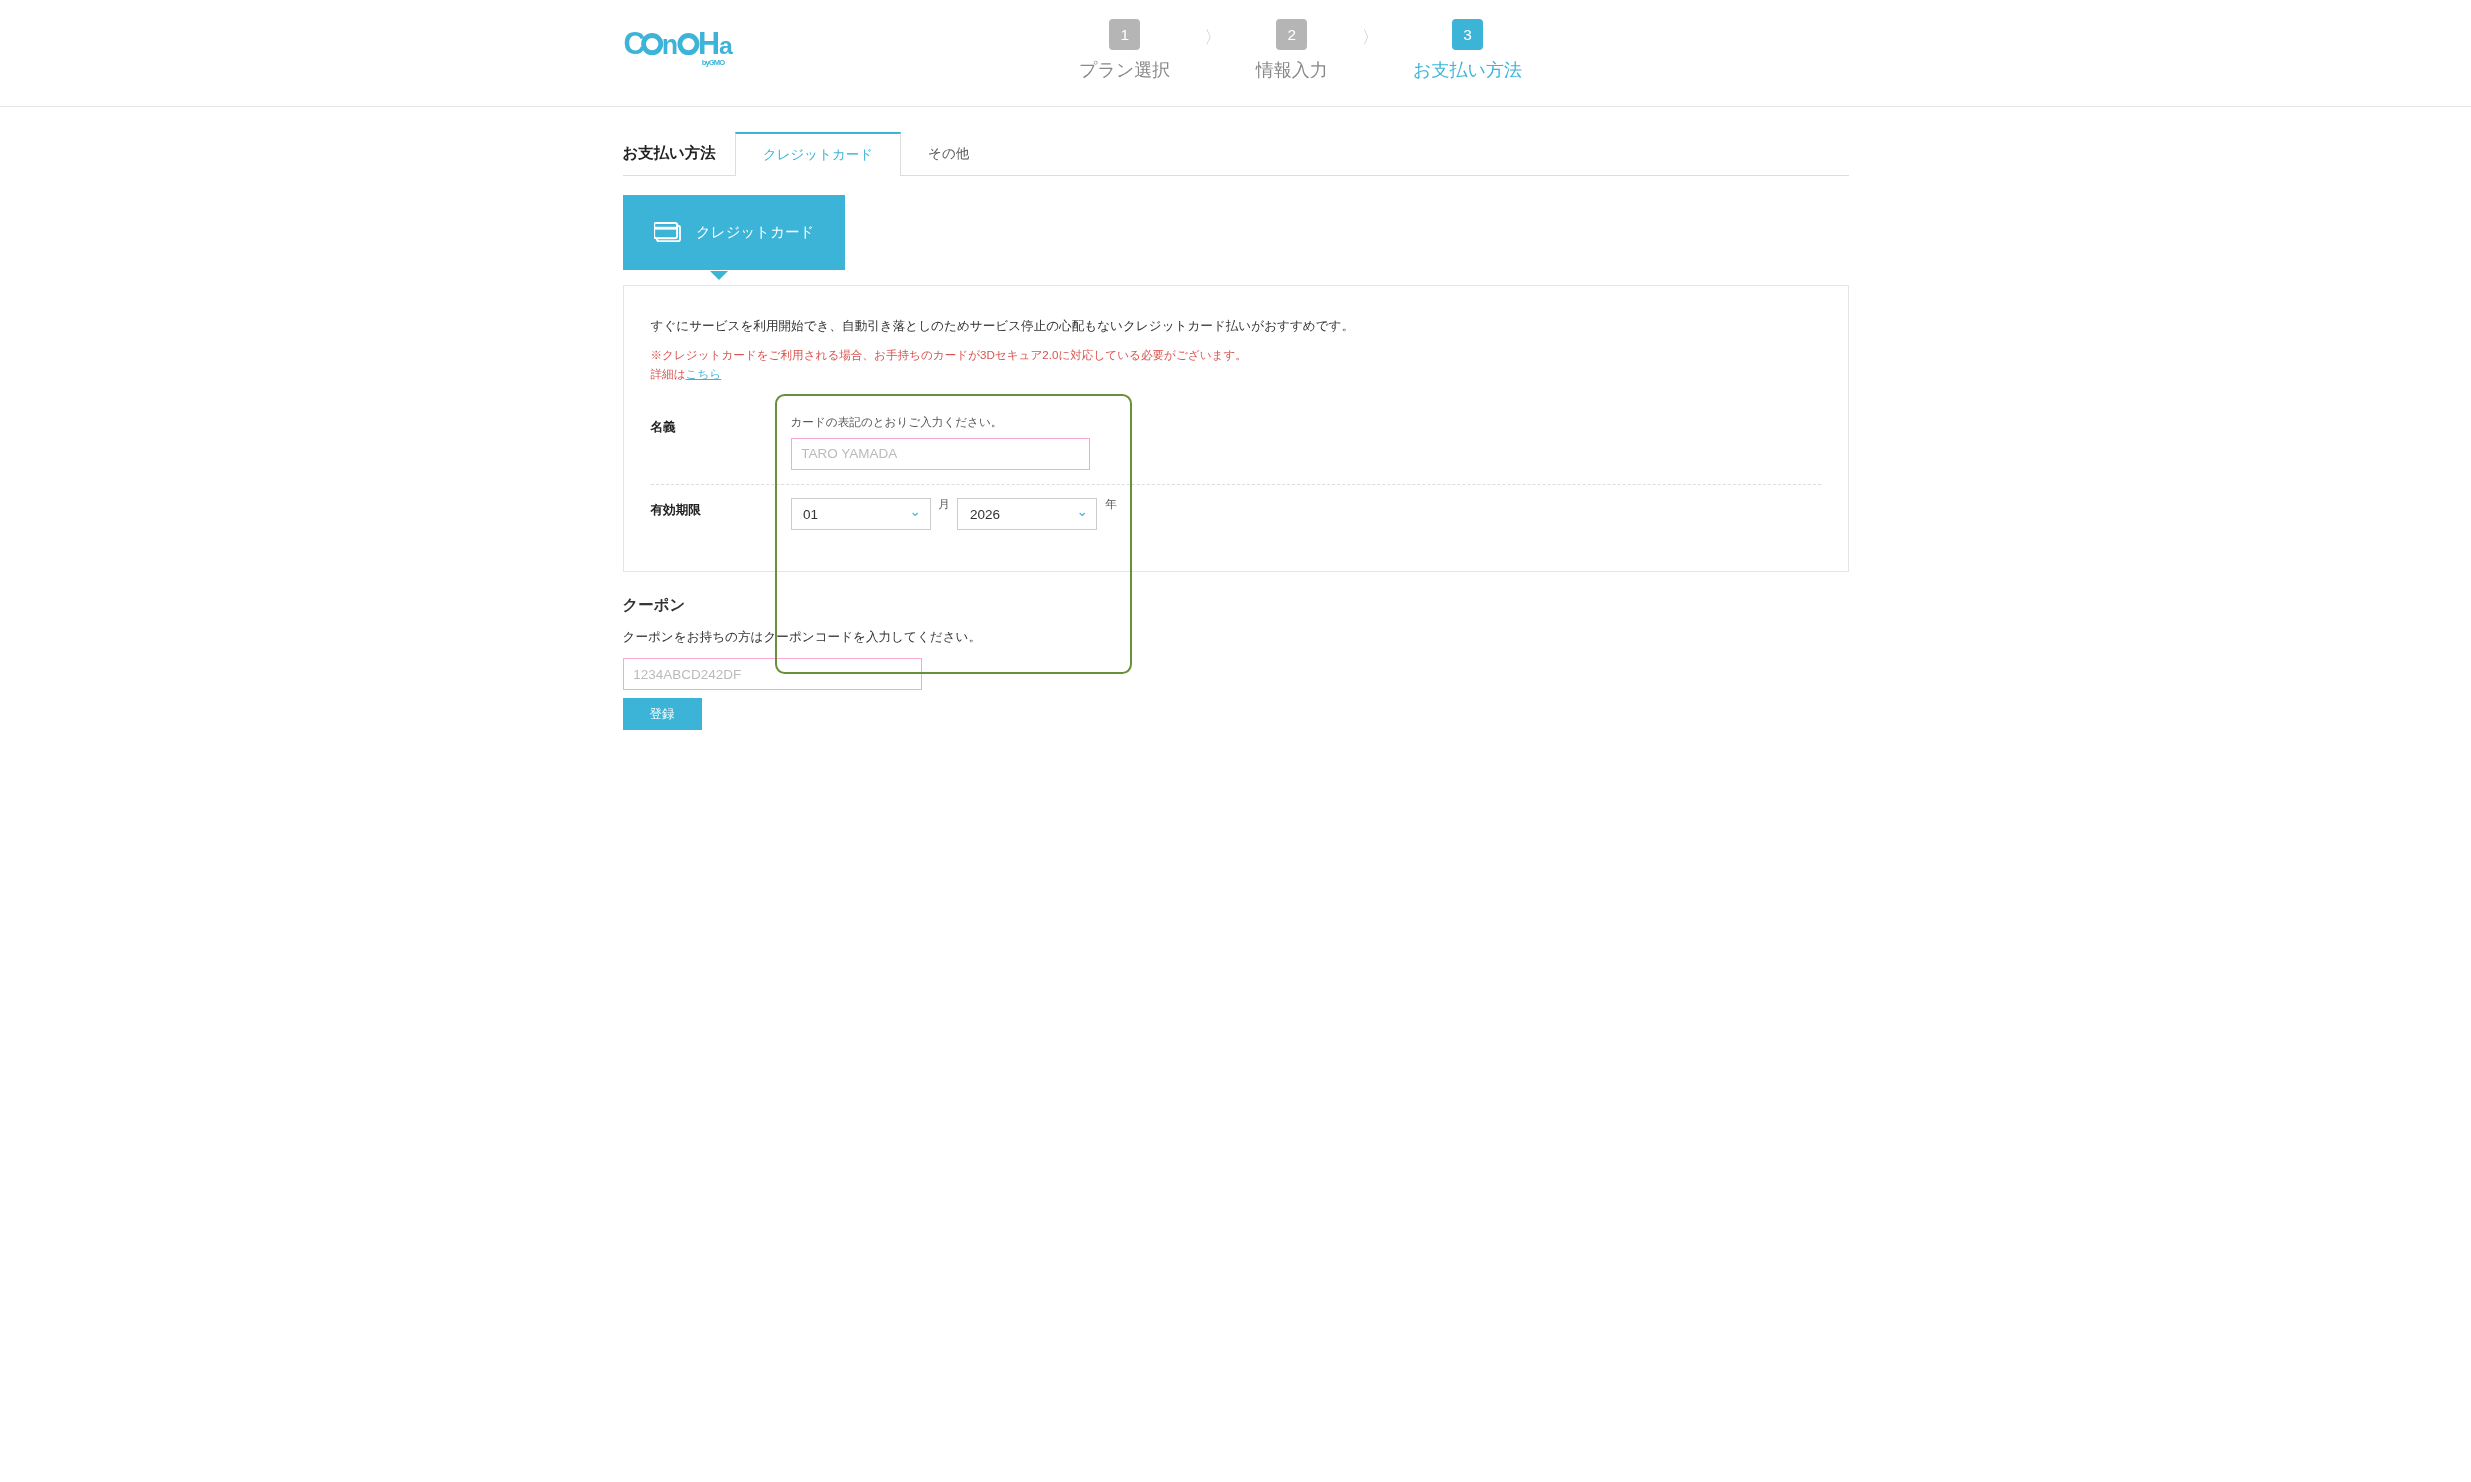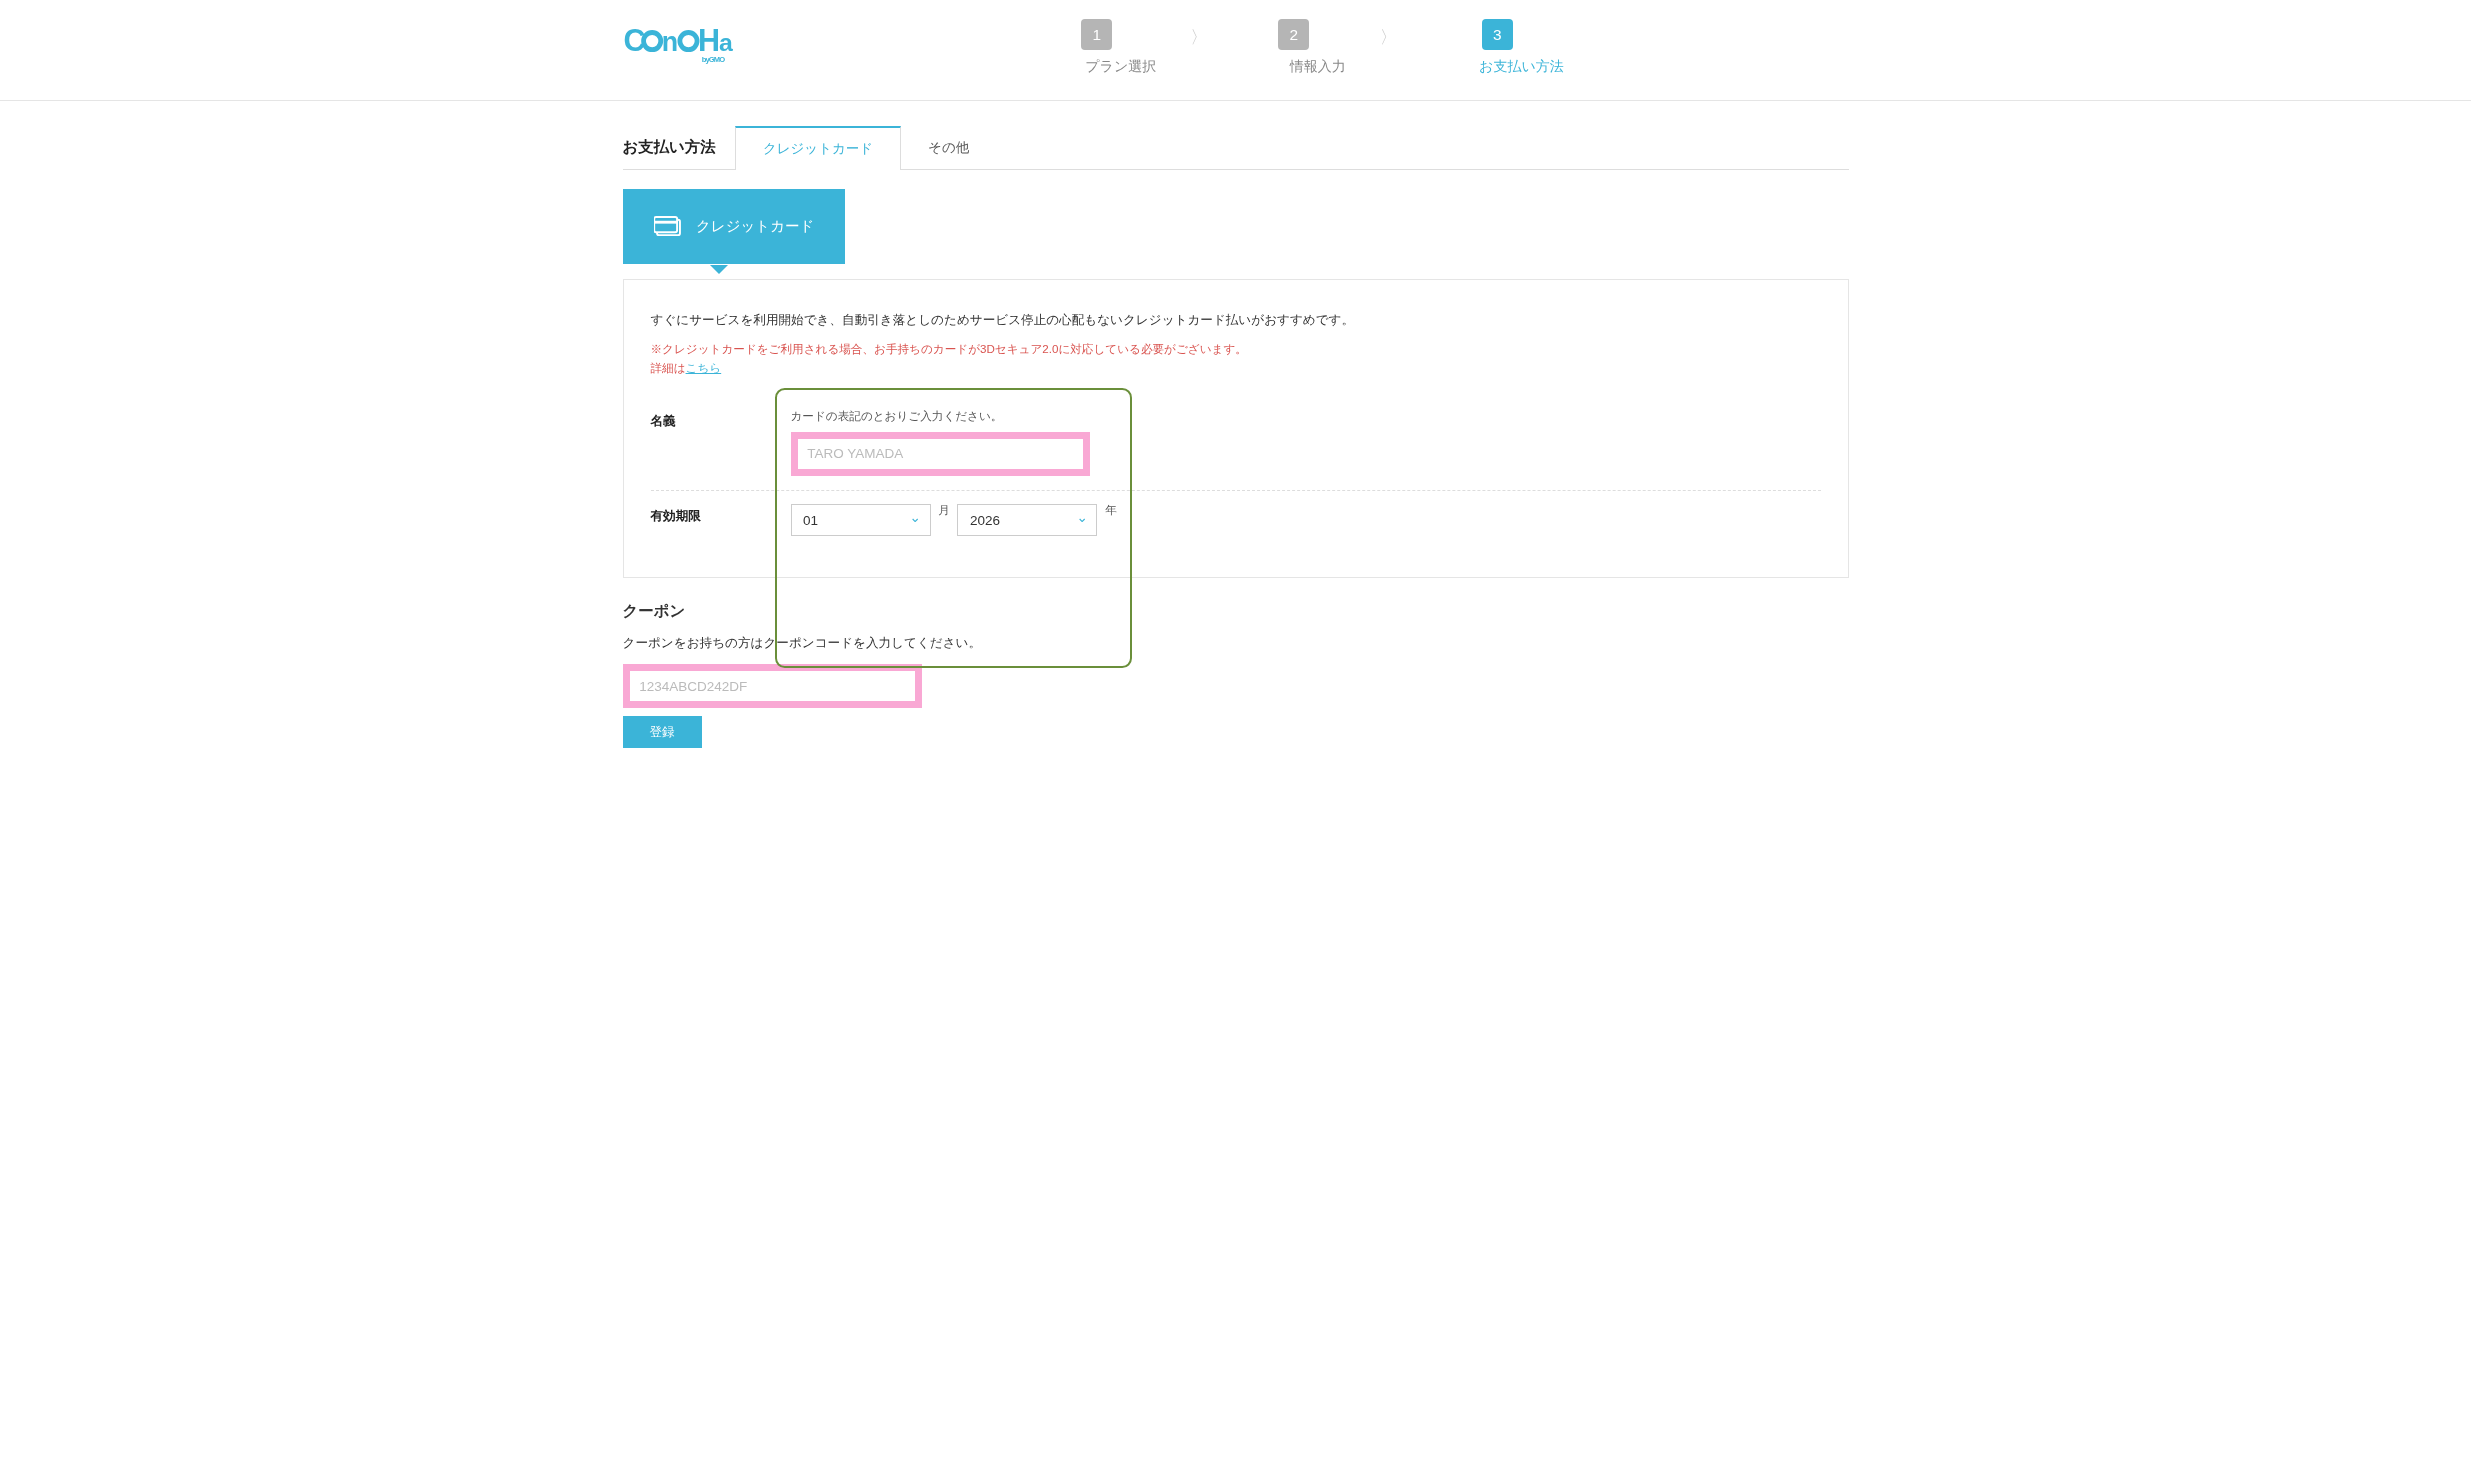--- a/index.html
+++ b/index.html
@@ -48,21 +48,21 @@
     border-radius: 3.9px;
     background: #b5b5b5;
     color: #fff;
     display: flex;
     align-items: center;
     justify-content: center;
     font-size: 15.4px;
     font-weight: 500;
   }
   .step.active .step-num { background: #3bb4d8; }
-  .step-label { font-size: 14px; color: #888; margin-left: 48px; }
+  .step-label { font-size: 18px; color: #888; }
   .step.active .step-label { color: #3bb4d8; }
   .step-arrow {
     color: #ccc;
     font-size: 17.4px;
     margin-top: 5.8px;
   }
   .container {
     max-width: 1284px;
     margin: 0 auto;
     padding: 24px 29px;
@@ -160,21 +160,21 @@
     margin-bottom: 7.7px;
   }
   .field-link {
     font-size: 11.6px;
     color: #3bb4d8;
     text-decoration: underline;
     margin-bottom: 7.7px;
     display: inline-block;
   }
   input[type=text] {
-    border: 7px solid #f9a8d4;
+    border: 1px solid #f9a8d4;
     padding: 7.7px 9.7px;
     font-size: 13.5px;
     width: 299px;
     color: #333;
   }
   input[type=text]::placeholder { color: #bbb; }
   .expiry-row {
     display: flex;
     align-items: center;
     gap: 7.7px;

